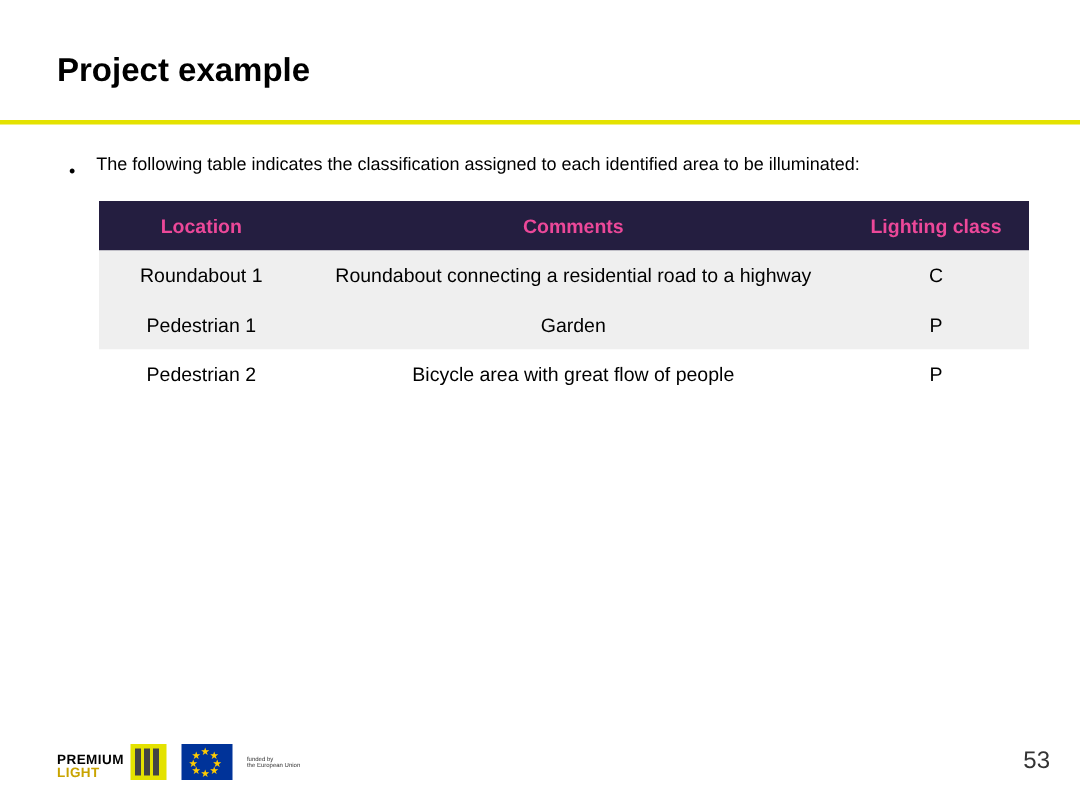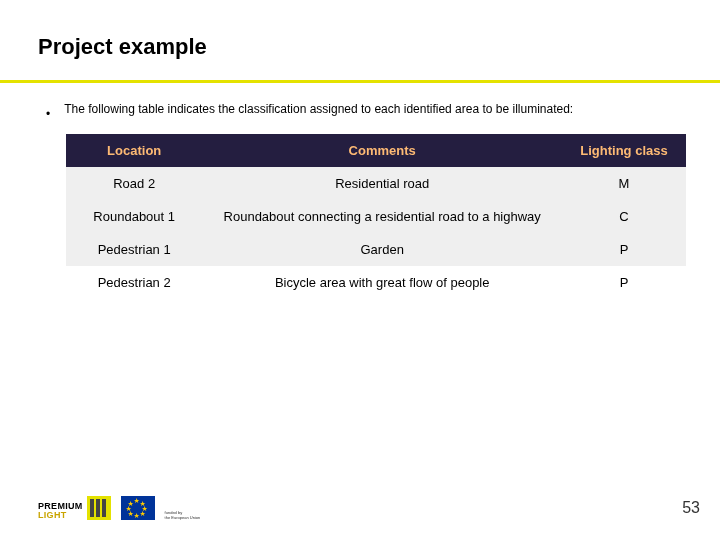--- a/index.html
+++ b/index.html
@@ -4,28 +4,28 @@
 <style>
   * { margin: 0; padding: 0; box-sizing: border-box; }
   html, body { width: 720px; height: 540px; background: #fff; font-family: Arial, Helvetica, sans-serif; color: #000; }
   .slide { position: relative; width: 720px; height: 540px; padding: 34px 38px 0 38px; }
   .title { font-size: 22px; font-weight: bold; margin-bottom: 20px; }
   .rule { height: 3px; background: #e4e200; margin: 0 -38px 18px -38px; }
   .bullet-row { display: flex; align-items: flex-start; gap: 14px; margin-bottom: 14px; padding-left: 8px; }
   .bullet-dot { margin-top: 7px; font-size: 12px; line-height: 1; }
   .bullet-text { font-size: 12px; line-height: 1.35; }
   .table { width: 620px; margin-left: 28px; border-collapse: collapse; font-size: 13px; }
-  .table th { background: #241e40; color: #fdba74; font-weight: bold; text-align: center; padding: 9px 8px; }
+  .table th { background: #241e40; color: #ec4899; font-weight: bold; text-align: center; padding: 9px 8px; }
   .table td { text-align: center; padding: 9px 6px; background: #fff; }
   .table tr.alt td { background: #efefef; }
   .table .col-loc { width: 22%; }
   .table .col-com { width: 58%; }
   .table .col-cls { width: 20%; }
   .footer { position: absolute; bottom: 20px; left: 38px; right: 20px; display: flex; align-items: center; justify-content: space-between; }
-  .logos { display: flex; align-items: flex-end; gap: 10px; }
+  .logos { display: flex; align-items: center; gap: 10px; }
   .logo-pl { display: flex; align-items: flex-end; gap: 4px; }
   .logo-pl-text { font-size: 9px; font-weight: bold; line-height: 1; letter-spacing: 0.3px; }
   .logo-pl-text .pl2 { color: #c9a400; }
   .logo-pl-bars { width: 24px; height: 24px; background: #e4e200; position: relative; }
   .logo-pl-bars::before { content: ""; position: absolute; left: 3px; top: 3px; width: 4px; height: 18px; background: #444; box-shadow: 6px 0 0 #444, 12px 0 0 #444; }
   .logo-eu { width: 34px; height: 24px; background: #003399; position: relative; }
   .logo-eu::after { content: "★"; position: absolute; color: #ffcc00; font-size: 7px; top: 1px; left: 13px; text-shadow:
       6px 3px 0 #ffcc00, 8px 8px 0 #ffcc00, 6px 13px 0 #ffcc00, 0 15px 0 #ffcc00,
       -6px 13px 0 #ffcc00, -8px 8px 0 #ffcc00, -6px 3px 0 #ffcc00; }
   .logo-funded { font-size: 4px; line-height: 1.1; color: #333; }
@@ -45,25 +45,20 @@
 
   <table class="table">
     <thead>
       <tr>
         <th class="col-loc">Location</th>
         <th class="col-com">Comments</th>
         <th class="col-cls">Lighting class</th>
       </tr>
     </thead>
     <tbody>
-      <tr class="alt">
-        <td>Road 2</td>
-        <td>Residential road</td>
-        <td>M</td>
-      </tr>
       <tr class="alt">
         <td>Roundabout 1</td>
         <td>Roundabout connecting a residential road to a highway</td>
         <td>C</td>
       </tr>
       <tr class="alt">
         <td>Pedestrian 1</td>
         <td>Garden</td>
         <td>P</td>
       </tr>

